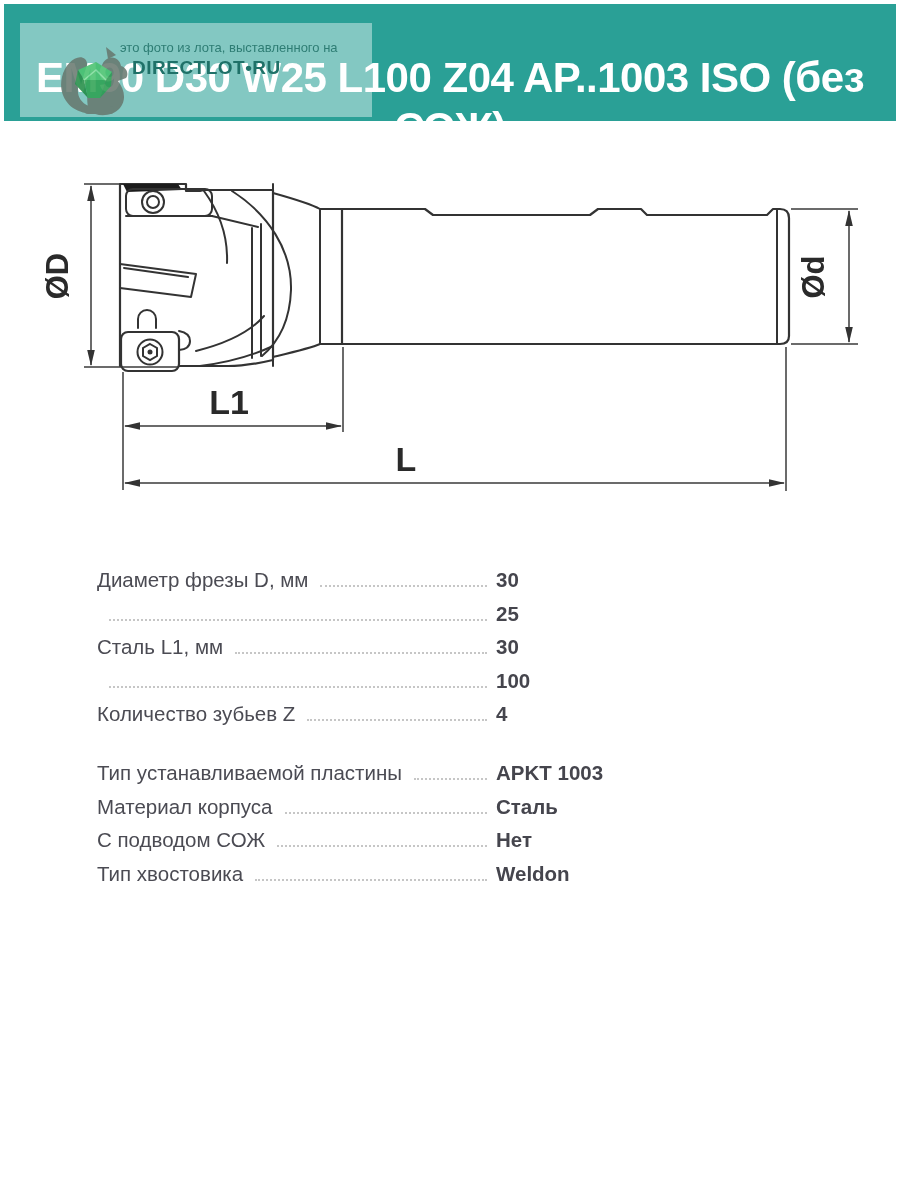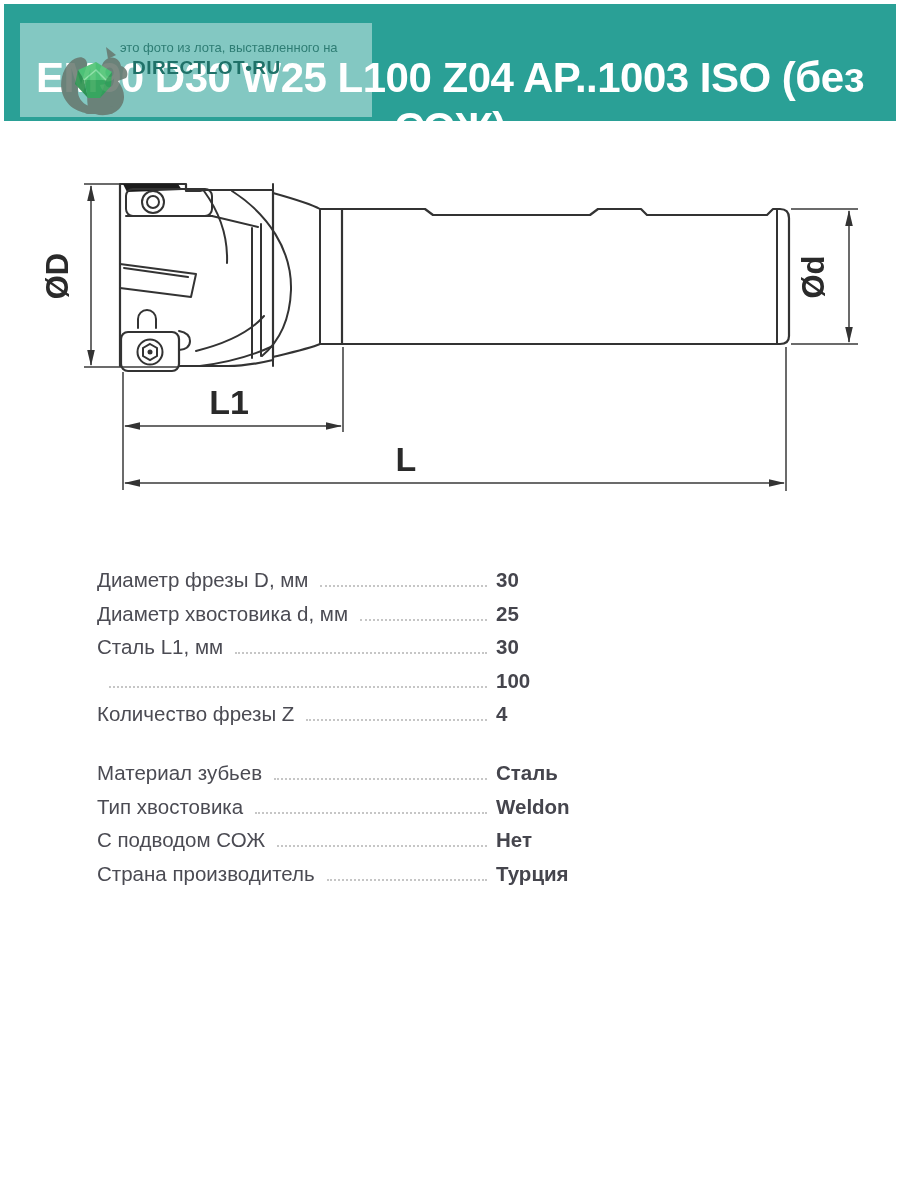--- a/index.html
+++ b/index.html
@@ -167,73 +167,72 @@
   <div class="spec-group">
     <div class="spec-row">
       <div class="spec-left">
           <span class="spec-label">Диаметр фрезы D, мм</span>
           <span class="spec-dots"></span>
         </div>
       <span class="spec-value">30</span>
     </div>
     <div class="spec-row">
       <div class="spec-left">
-          <span class="spec-label">Диаметр хвостовика d, мм</span>
           <span class="spec-dots"></span>
         </div>
       <span class="spec-value">25</span>
     </div>
     <div class="spec-row">
       <div class="spec-left">
           <span class="spec-label">Сталь L1, мм</span>
           <span class="spec-dots"></span>
         </div>
       <span class="spec-value">30</span>
     </div>
     <div class="spec-row">
       <div class="spec-left">
           <span class="spec-dots"></span>
         </div>
       <span class="spec-value">100</span>
     </div>
     <div class="spec-row">
       <div class="spec-left">
-          <span class="spec-label">Количество фрезы Z</span>
+          <span class="spec-label">Количество зубьев Z</span>
           <span class="spec-dots"></span>
         </div>
       <span class="spec-value">4</span>
     </div>
   </div>
 
   <div class="spec-gap"></div>
 
   <div class="spec-group">
     <div class="spec-row">
       <div class="spec-left">
-          <span class="spec-label">Материал зубьев</span>
+          <span class="spec-label">Тип устанавливаемой пластины</span>
+          <span class="spec-dots"></span>
+        </div>
+      <span class="spec-value">APKT 1003</span>
+    </div>
+    <div class="spec-row">
+      <div class="spec-left">
+          <span class="spec-label">Материал корпуса</span>
           <span class="spec-dots"></span>
         </div>
       <span class="spec-value">Сталь</span>
     </div>
     <div class="spec-row">
       <div class="spec-left">
+          <span class="spec-label">С подводом СОЖ</span>
+          <span class="spec-dots"></span>
+        </div>
+      <span class="spec-value">Нет</span>
+    </div>
+    <div class="spec-row">
+      <div class="spec-left">
           <span class="spec-label">Тип хвостовика</span>
           <span class="spec-dots"></span>
         </div>
       <span class="spec-value">Weldon</span>
     </div>
-    <div class="spec-row">
-      <div class="spec-left">
-          <span class="spec-label">С подводом СОЖ</span>
-          <span class="spec-dots"></span>
-        </div>
-      <span class="spec-value">Нет</span>
-    </div>
-    <div class="spec-row">
-      <div class="spec-left">
-          <span class="spec-label">Страна производитель</span>
-          <span class="spec-dots"></span>
-        </div>
-      <span class="spec-value">Турция</span>
-    </div>
   </div>
 
 </div>
 
 </body></html>

